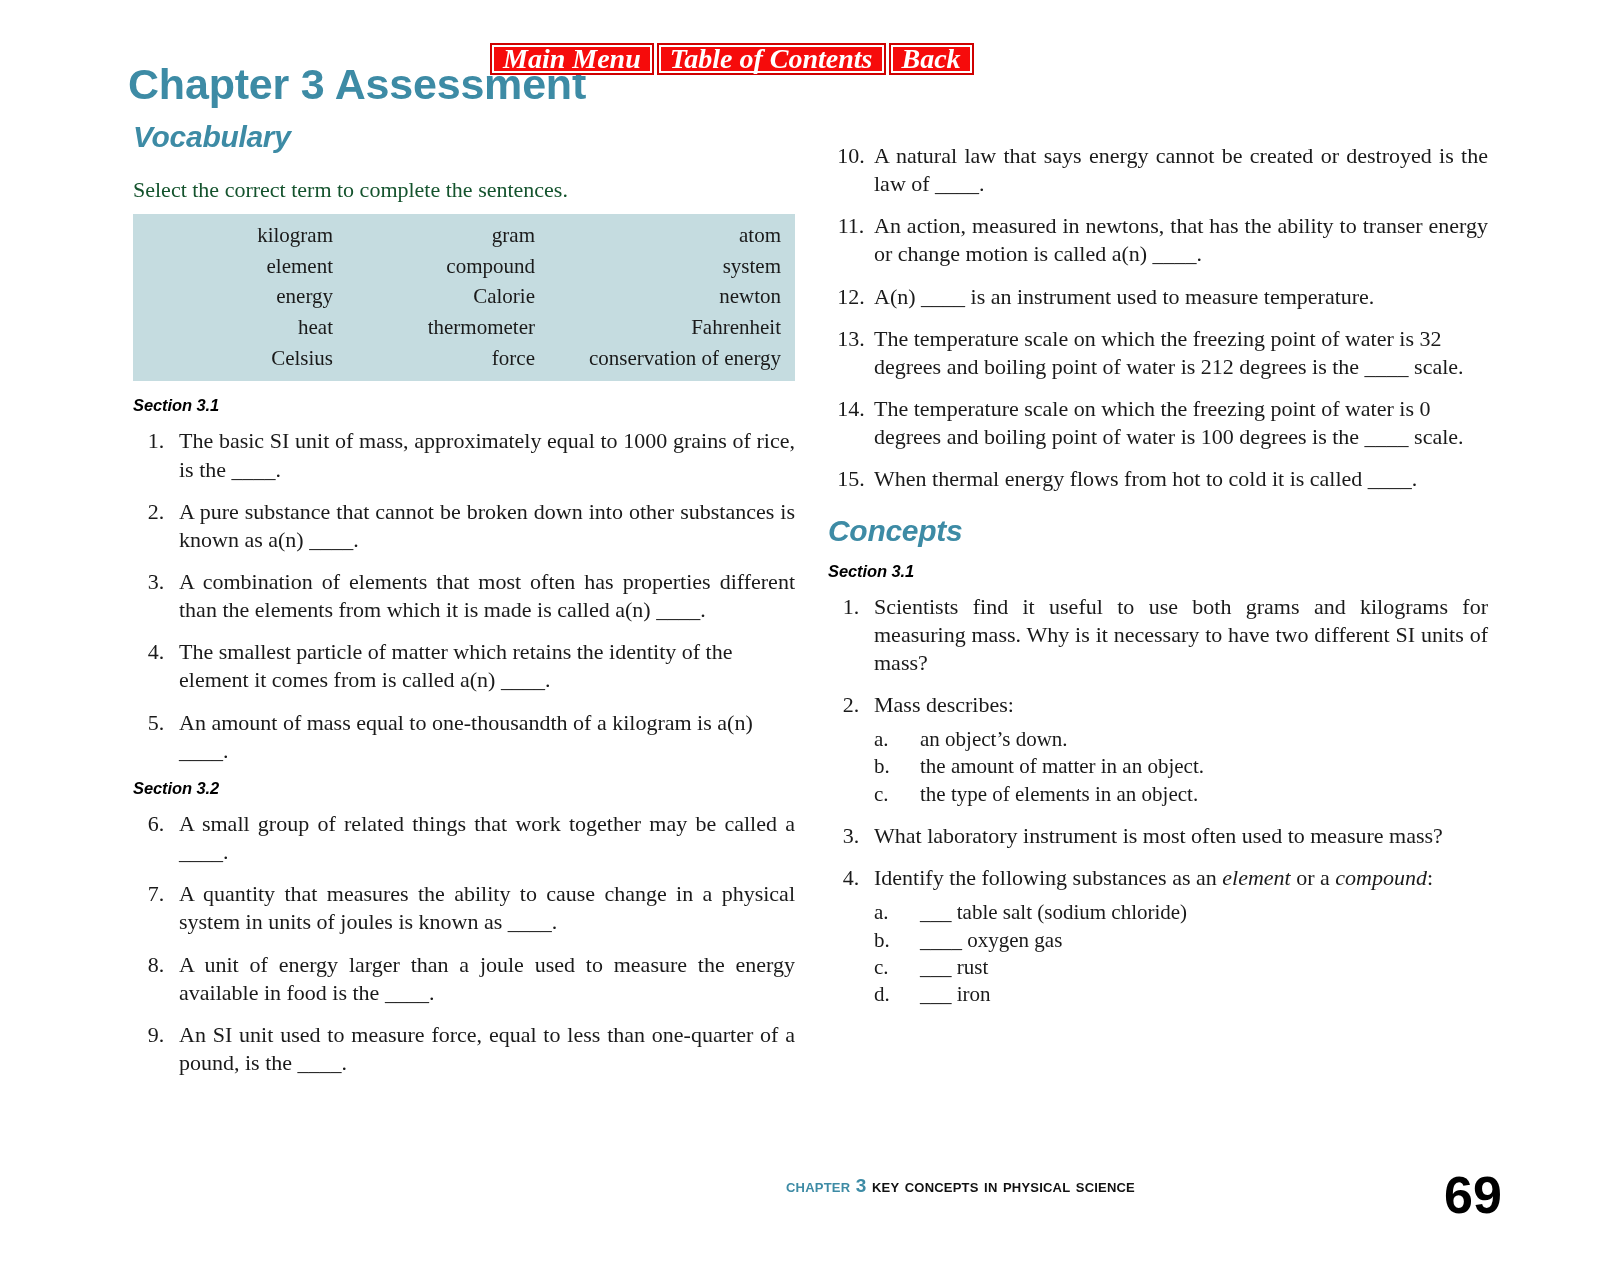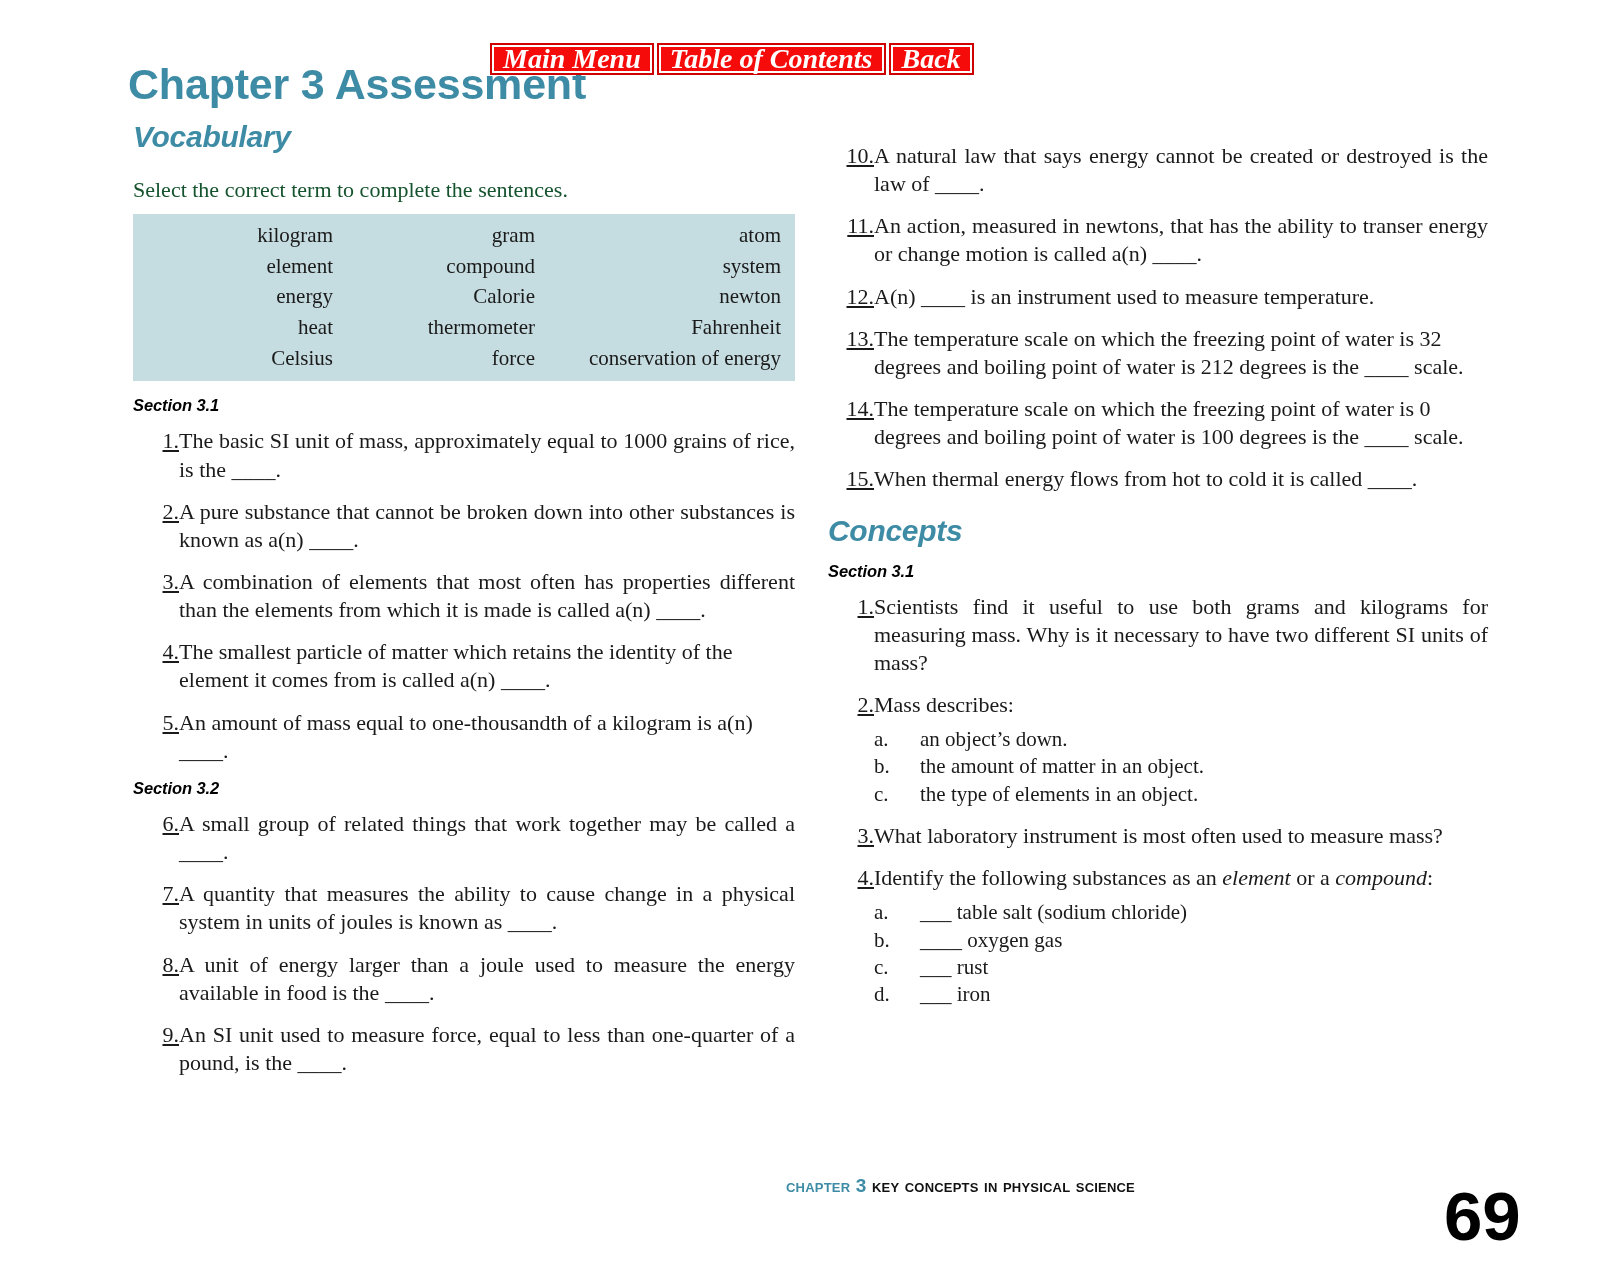--- a/index.html
+++ b/index.html
@@ -125,23 +125,22 @@
     padding: 0;
   }
   .q-item {
     display: flex;
     font-size: 22px;
     line-height: 1.28;
   }
   .q-num {
     flex: 0 0 auto;
     width: 46px;
-    text-align: right;
+    text-align: center;
     font-size: 22px;
-    text-decoration: underline;
   }
   .q-text {
     flex: 1 1 auto;
     text-align: justify;
     text-justify: inter-word;
   }
   .q-text.nojustify { text-align: left; }
   .q-text i { font-style: italic; }
 
   .sub-item {
@@ -176,23 +175,22 @@
     text-transform: lowercase;
   }
   #footer-text .chap { color: #3d8ba5; }
   #footer-text .rest { color: #111111; }
   #page-number {
     position: absolute;
     left: 1432px;
     top: 0px;
     font-family: "Liberation Sans", sans-serif;
     font-weight: bold;
-    font-size: 69px;
+    font-size: 52px;
     color: #000000;
-    margin-top: 12px;
   }
 </style>
 </head>
 <body>
 
 <div id="page-header">
   <div id="chapter-title">Chapter 3 Assessment</div>
   <div id="nav-bar">
     <div class="nav-btn">Main Menu</div>
     <div class="nav-btn">Table of Contents</div>

